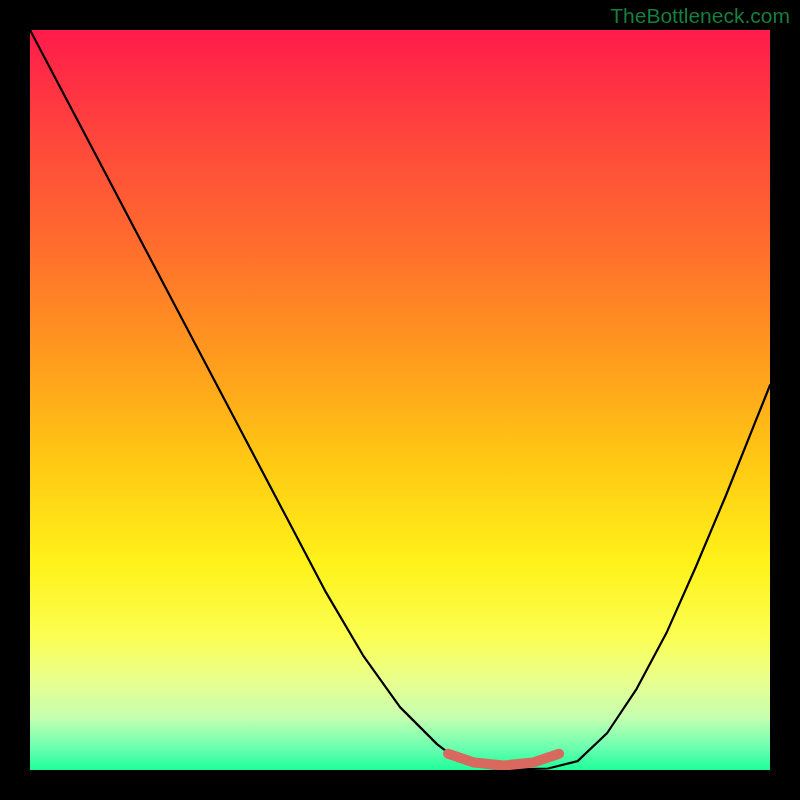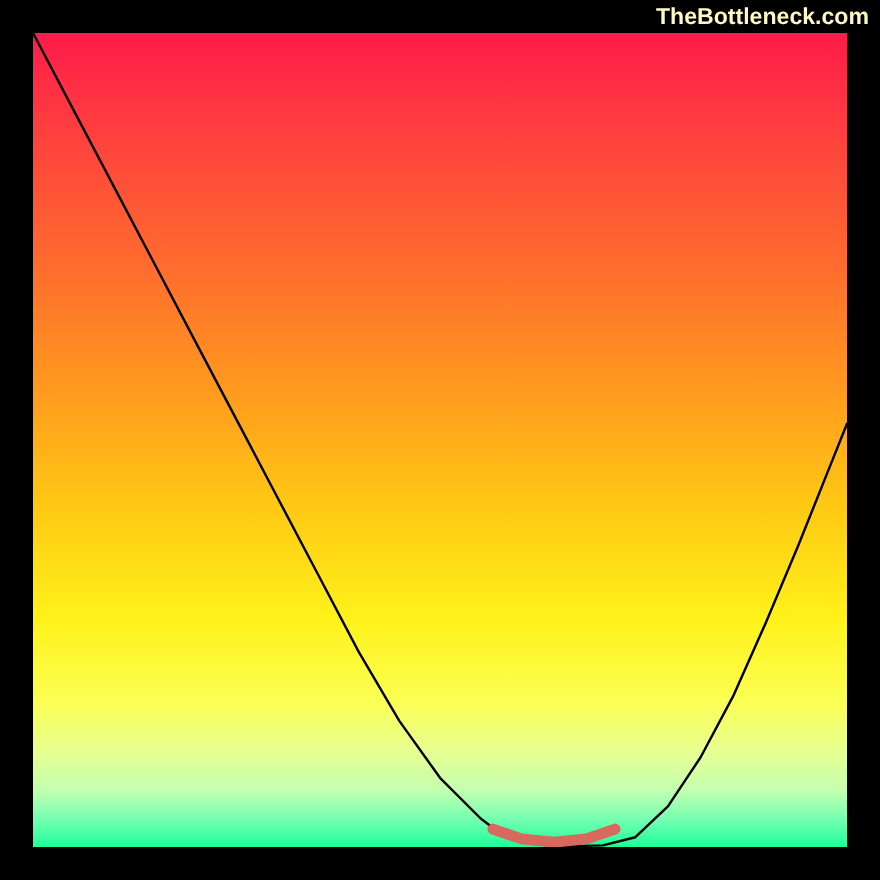--- a/index.html
+++ b/index.html
@@ -8,23 +8,23 @@
     width: 800px;
     height: 800px;
     background: #000000;
     position: relative;
     font-family: Arial, sans-serif;
   }
   .watermark {
     position: absolute;
     top: 4px;
     right: 10px;
-    color: #fef9c3;
+    color: #15803d;
     font-size: 21px;
-    font-weight: 700;
+    font-weight: 400;
     z-index: 10;
   }
   .plot-area {
     position: absolute;
     left: 30px;
     top: 30px;
     width: 740px;
     height: 740px;
   }
   .plot-area svg {

